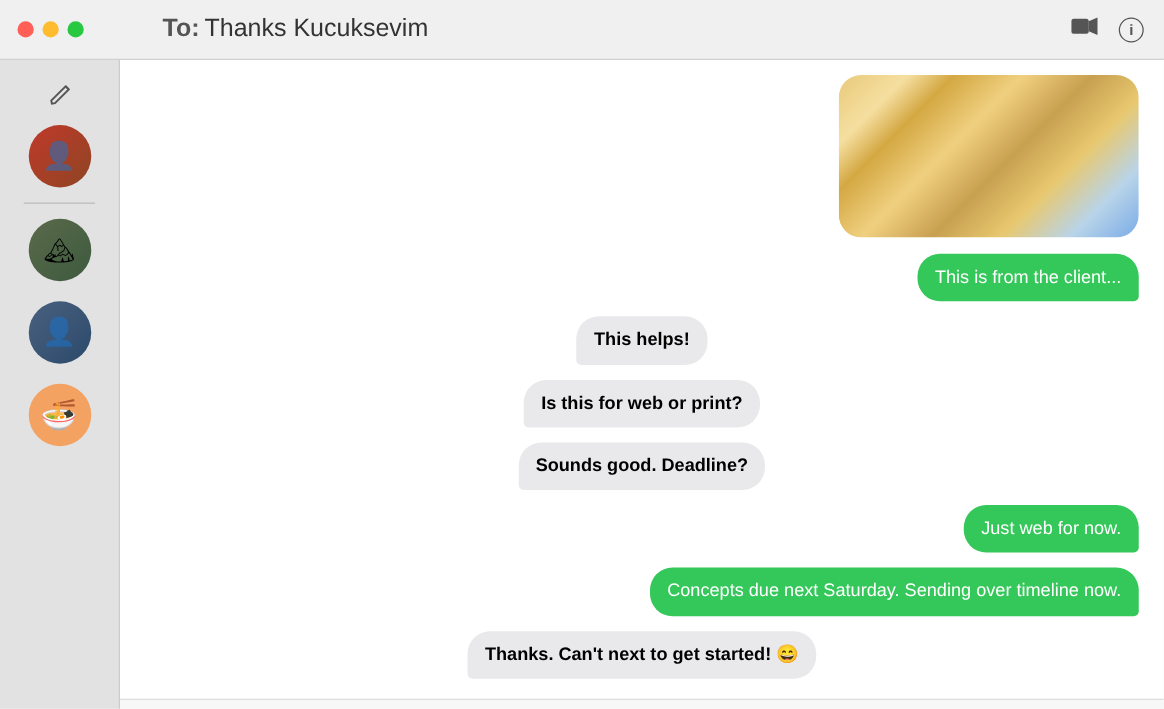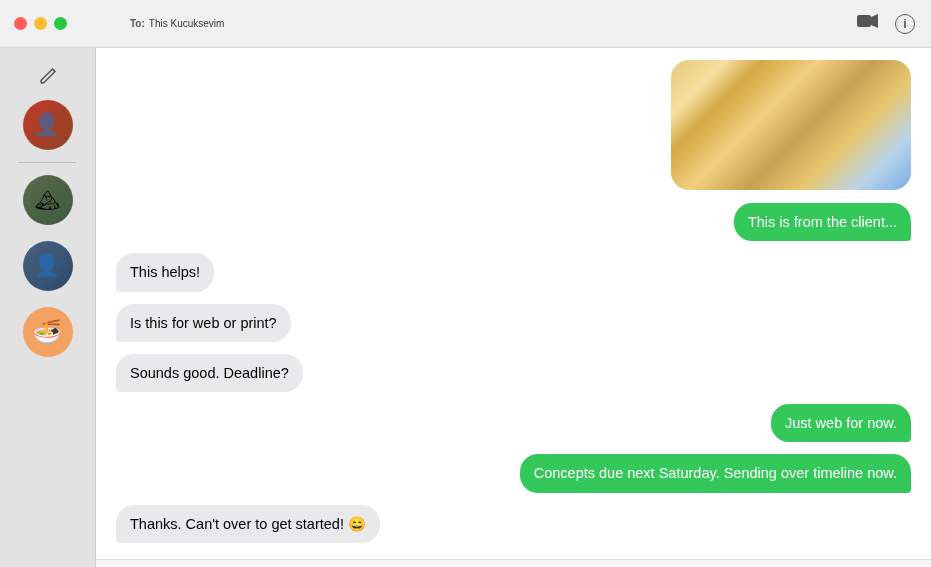--- a/index.html
+++ b/index.html
@@ -40,21 +40,21 @@
 
     .tl-red { background: #ff5f57; }
     .tl-yellow { background: #febc2e; }
     .tl-green { background: #28c840; }
 
     .titlebar-to {
       position: absolute;
       left: 130px;
       display: flex;
       align-items: center;
-      font-size: 10px;
+      font-size: 20px;
       color: #333;
     }
 
     .titlebar-to-label {
       font-weight: 600;
       margin-right: 4px;
       color: #555;
     }
 
     .titlebar-actions {
@@ -188,21 +188,22 @@
     .bubble-row {
       display: flex;
       margin: 3px 0;
     }
 
     .bubble-row.sent {
       justify-content: flex-end;
     }
 
     .bubble-row.received {
-      justify-content: flex-start;
+      justify-content: center;
+      font-weight: bold;
     }
 
     .bubble {
       max-width: 65%;
       padding: 9px 14px;
       border-radius: 18px;
       font-size: 14.5px;
       line-height: 1.4;
       word-wrap: break-word;
     }
@@ -268,21 +269,21 @@
 <body>
 
 <div class="titlebar">
   <div class="traffic-lights">
     <div class="traffic-light tl-red"></div>
     <div class="traffic-light tl-yellow"></div>
     <div class="traffic-light tl-green"></div>
   </div>
   <div class="titlebar-to">
     <span class="titlebar-to-label">To:</span>
-    <span>This Kucuksevim</span>
+    <span>Thanks Kucuksevim</span>
   </div>
   <div class="titlebar-actions">
     <div class="video-icon">
       <svg width="22" height="16" viewBox="0 0 22 16" fill="none">
         <rect x="0" y="2" width="14" height="12" rx="2" fill="#555"></rect>
         <polygon points="14,4 21,1 21,15 14,12" fill="#555"></polygon>
       </svg>
     </div>
     <div class="info-icon">
       <span>i</span>
@@ -354,21 +355,21 @@
     </div>
 
     <div class="bubble-row sent">
       <div class="bubble sent">
         <span>Concepts due next Saturday. Sending over timeline now.</span>
       </div>
     </div>
 
     <div class="bubble-row received">
       <div class="bubble received">
-        <span>Thanks. Can't over to get started! 😄</span>
+        <span>Thanks. Can't next to get started! 😄</span>
       </div>
     </div>
   </div>
 
   <div class="input-bar">
     
     
     
   </div>
 </div>

